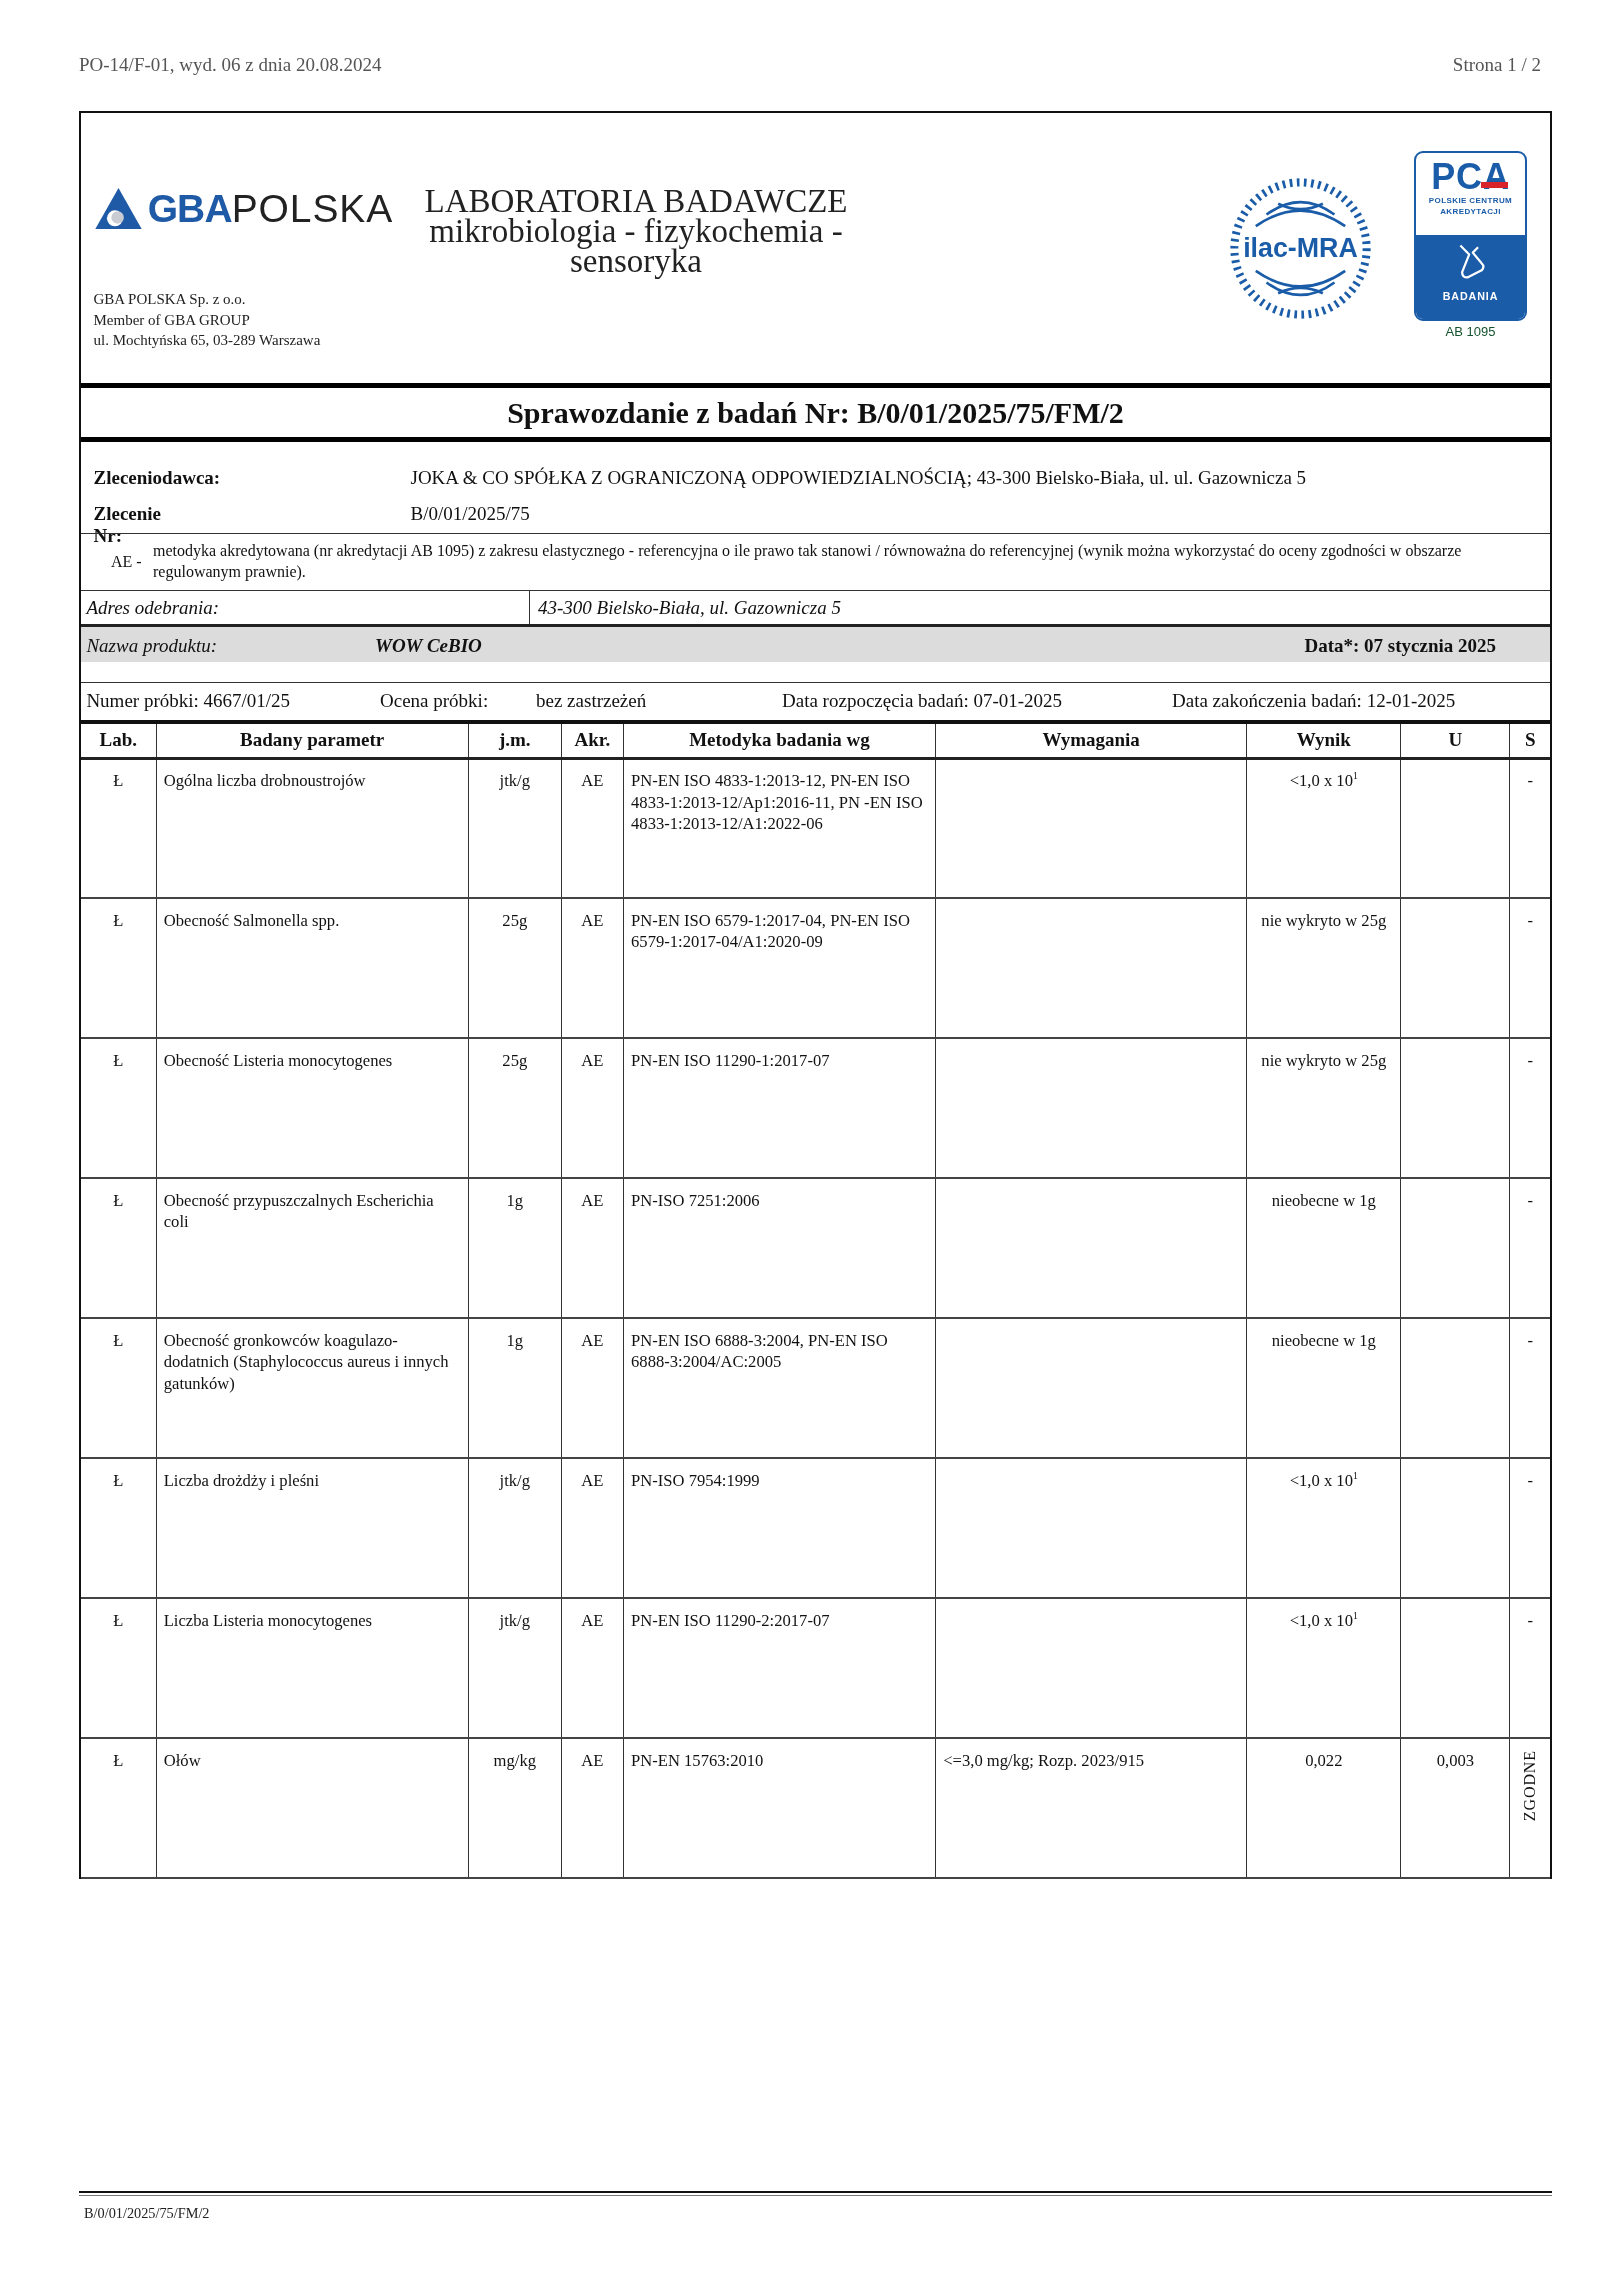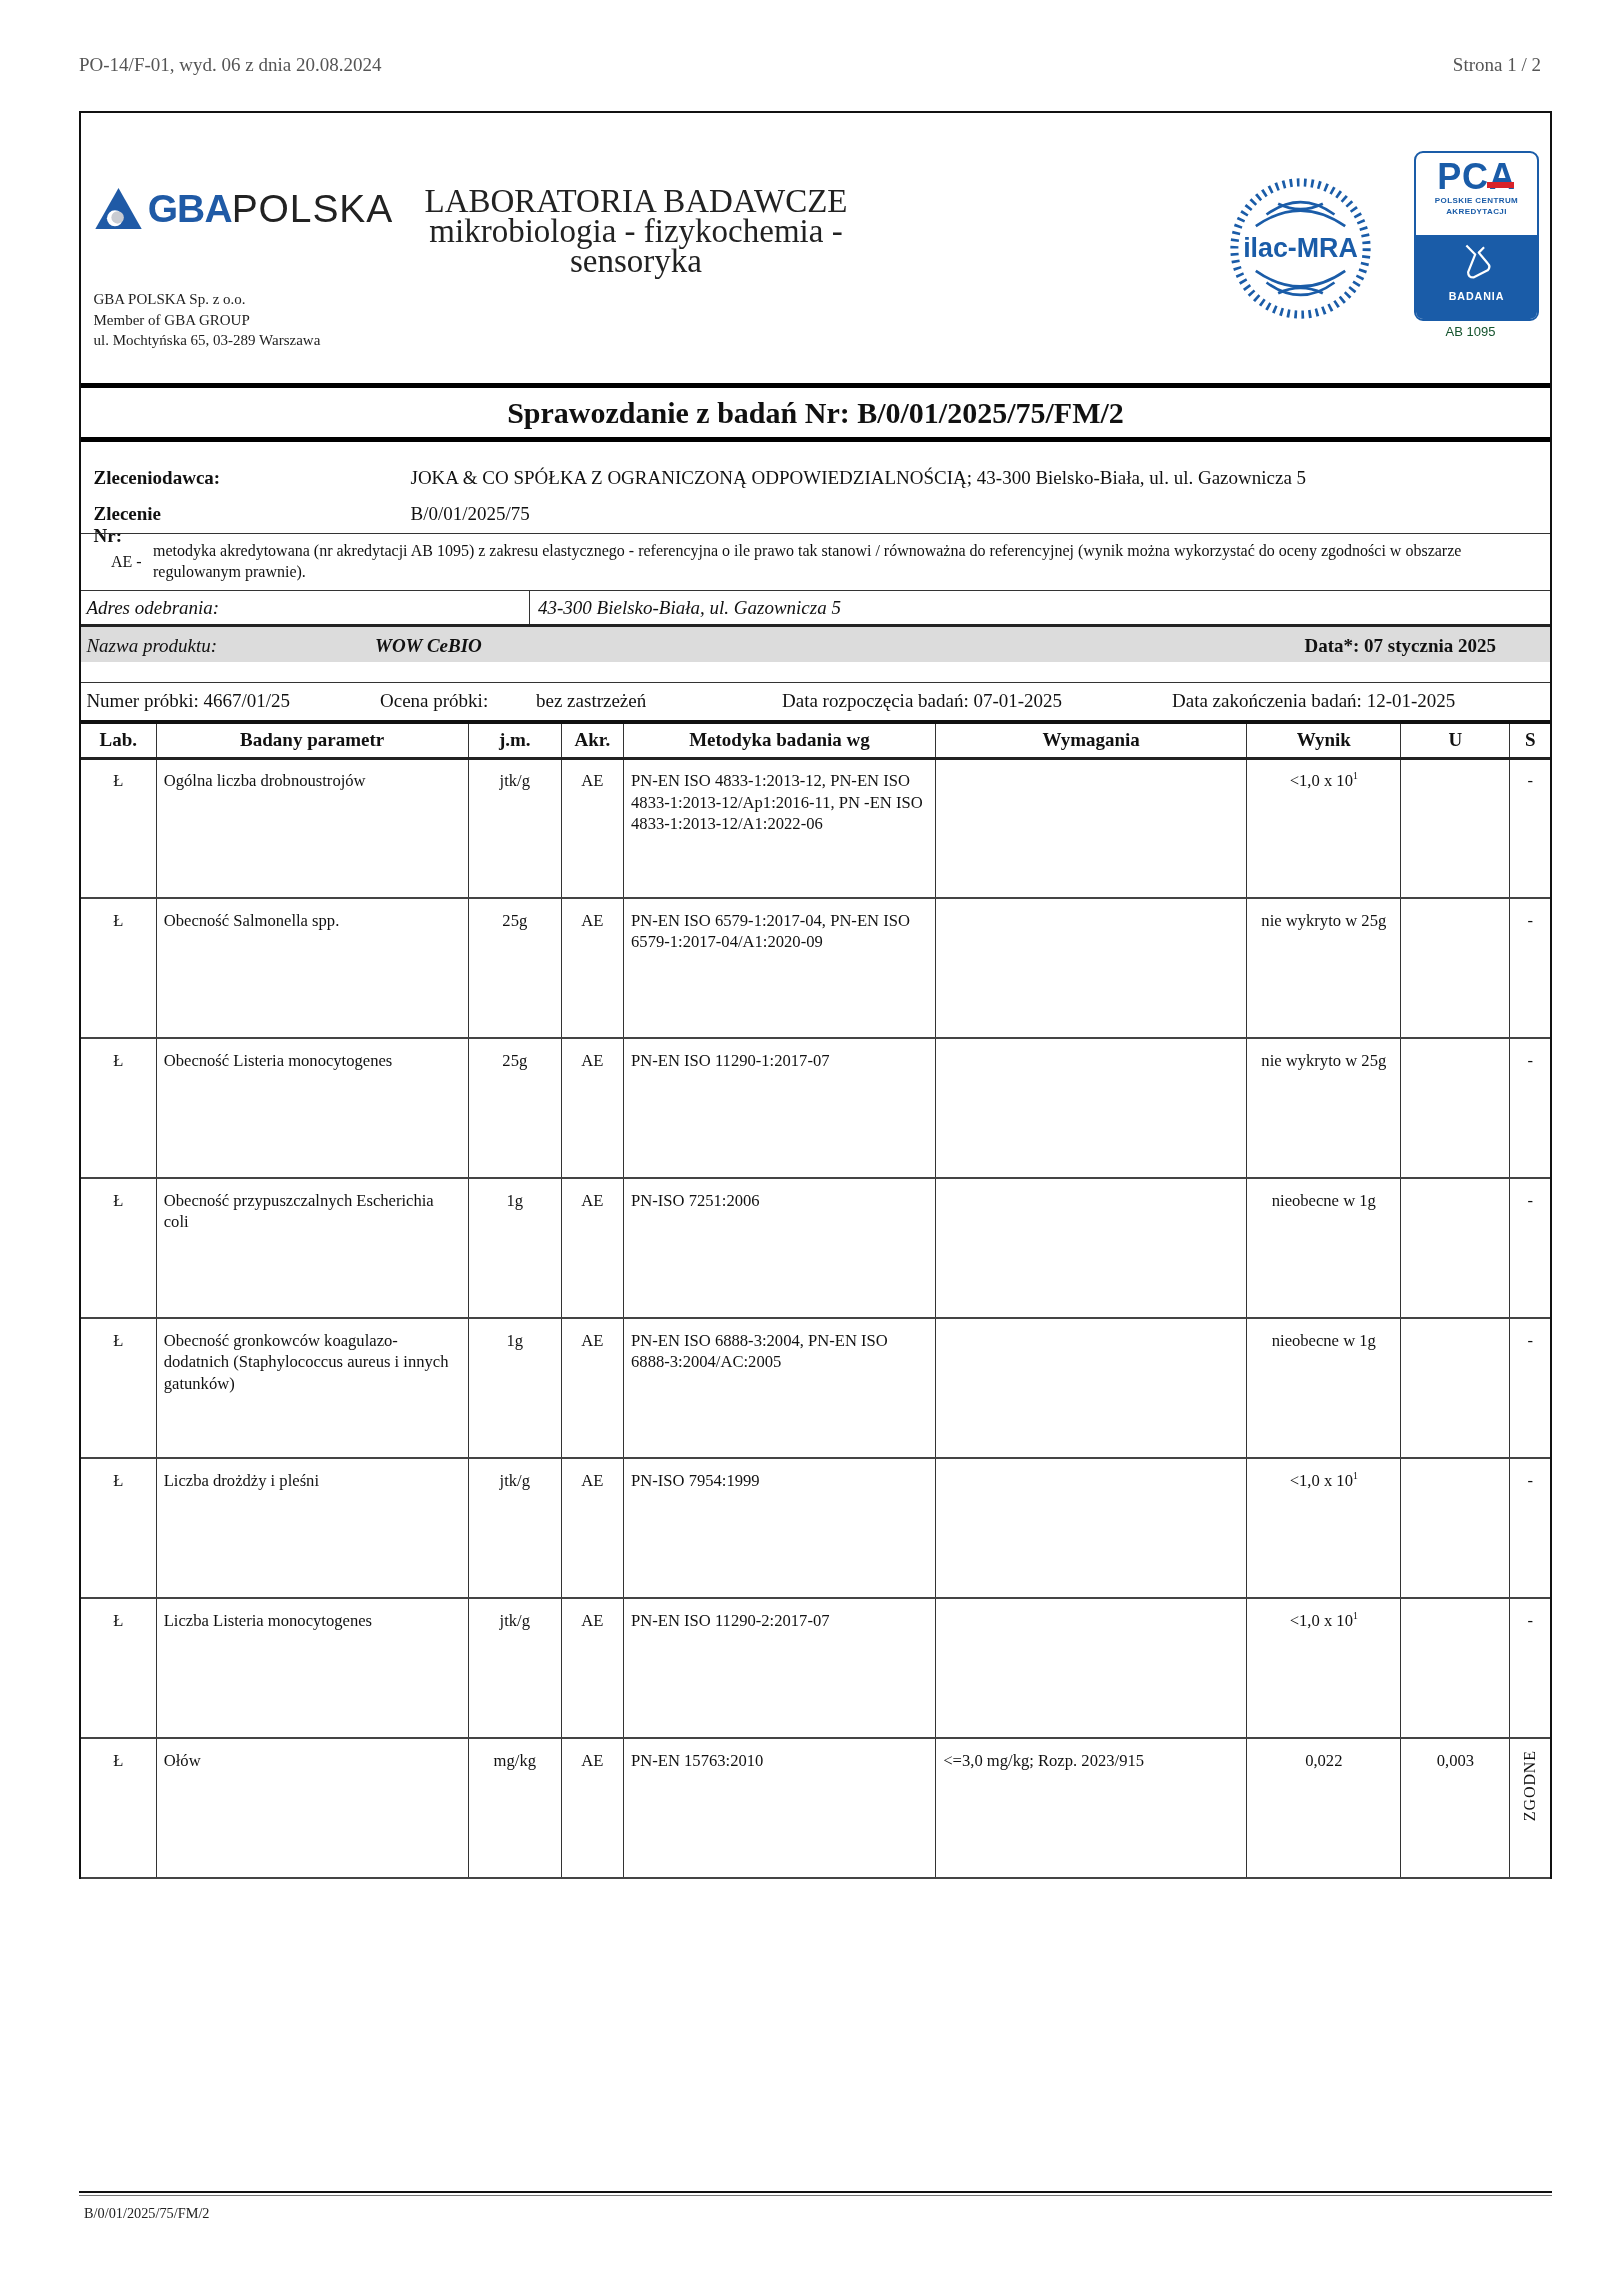--- a/index.html
+++ b/index.html
@@ -15,21 +15,21 @@
   
   .header { position: relative; height: 270px; }
   .logo { position: absolute; left: 14.3px; top: 73px; height: 45px; display: flex; align-items: center; }
   .logo svg { display: block; }
   .logo .gba { font-family: "Liberation Sans", sans-serif; font-weight: bold; font-size: 39px; color: #1f5aa6; letter-spacing: -0.9px; margin-left: 5.4px; }
   .logo .polska { font-family: "Liberation Sans", sans-serif; font-size: 39px; color: #222; letter-spacing: 0.9px; }
   .company { position: absolute; left: 12.5px; top: 176px; font-size: 15px; line-height: 20.6px; color: #222; }
   .lab-title { position: absolute; left: 331px; width: 448px; top: 73px; text-align: center; font-size: 33px; line-height: 30px; color: #222; }
   .ilac { position: absolute; left: 1148px; top: 64px; width: 143px; height: 143px; }
   .pca { position: absolute; left: 1333px; top: 38px; width: 113px; height: 170px; }
-  .pca-box { width: 125px; height: 170px; border: 2.7px solid #1a5ca8; border-radius: 9px; overflow: hidden; background: #fff; }
+  .pca-box { width: 113px; height: 170px; border: 2.7px solid #1a5ca8; border-radius: 9px; overflow: hidden; background: #fff; }
   .pca-top { height: 82px; text-align: center; padding-top: 5.4px; }
   .pca-logo { font-family: "Liberation Sans", sans-serif; font-weight: bold; font-size: 36px; color: #1a5ca8; line-height: 38px; letter-spacing: 0.9px; position: relative; display: inline-block; }
   .pca-red { position: absolute; right: 1.8px; bottom: 8px; width: 27px; height: 6.3px; background: #d8232a; }
   .pca-sub { font-family: "Liberation Sans", sans-serif; font-weight: bold; font-size: 8px; color: #1a5ca8; line-height: 10.7px; letter-spacing: 0.4px; }
   .pca-bottom { height: 88px; background: #1a5ca8; text-align: center; color: #fff; padding-top: 7.2px; }
   .pca-bottom .flask { display: block; margin: 0 auto; }
   .pca-bottom .bad { font-family: "Liberation Sans", sans-serif; font-weight: bold; font-size: 10.7px; letter-spacing: 0.9px; margin-top: 9px; }
   .ab { position: absolute; left: 1333px; top: 211px; width: 113px; text-align: center; font-family: "Liberation Sans", sans-serif; font-size: 13px; color: #14532d; }
 
   .title-bar { border-top: 5.4px solid #000; border-bottom: 5.4px solid #000; height: 59px; display: flex; align-items: center; justify-content: center; font-weight: bold; font-size: 30px; }

